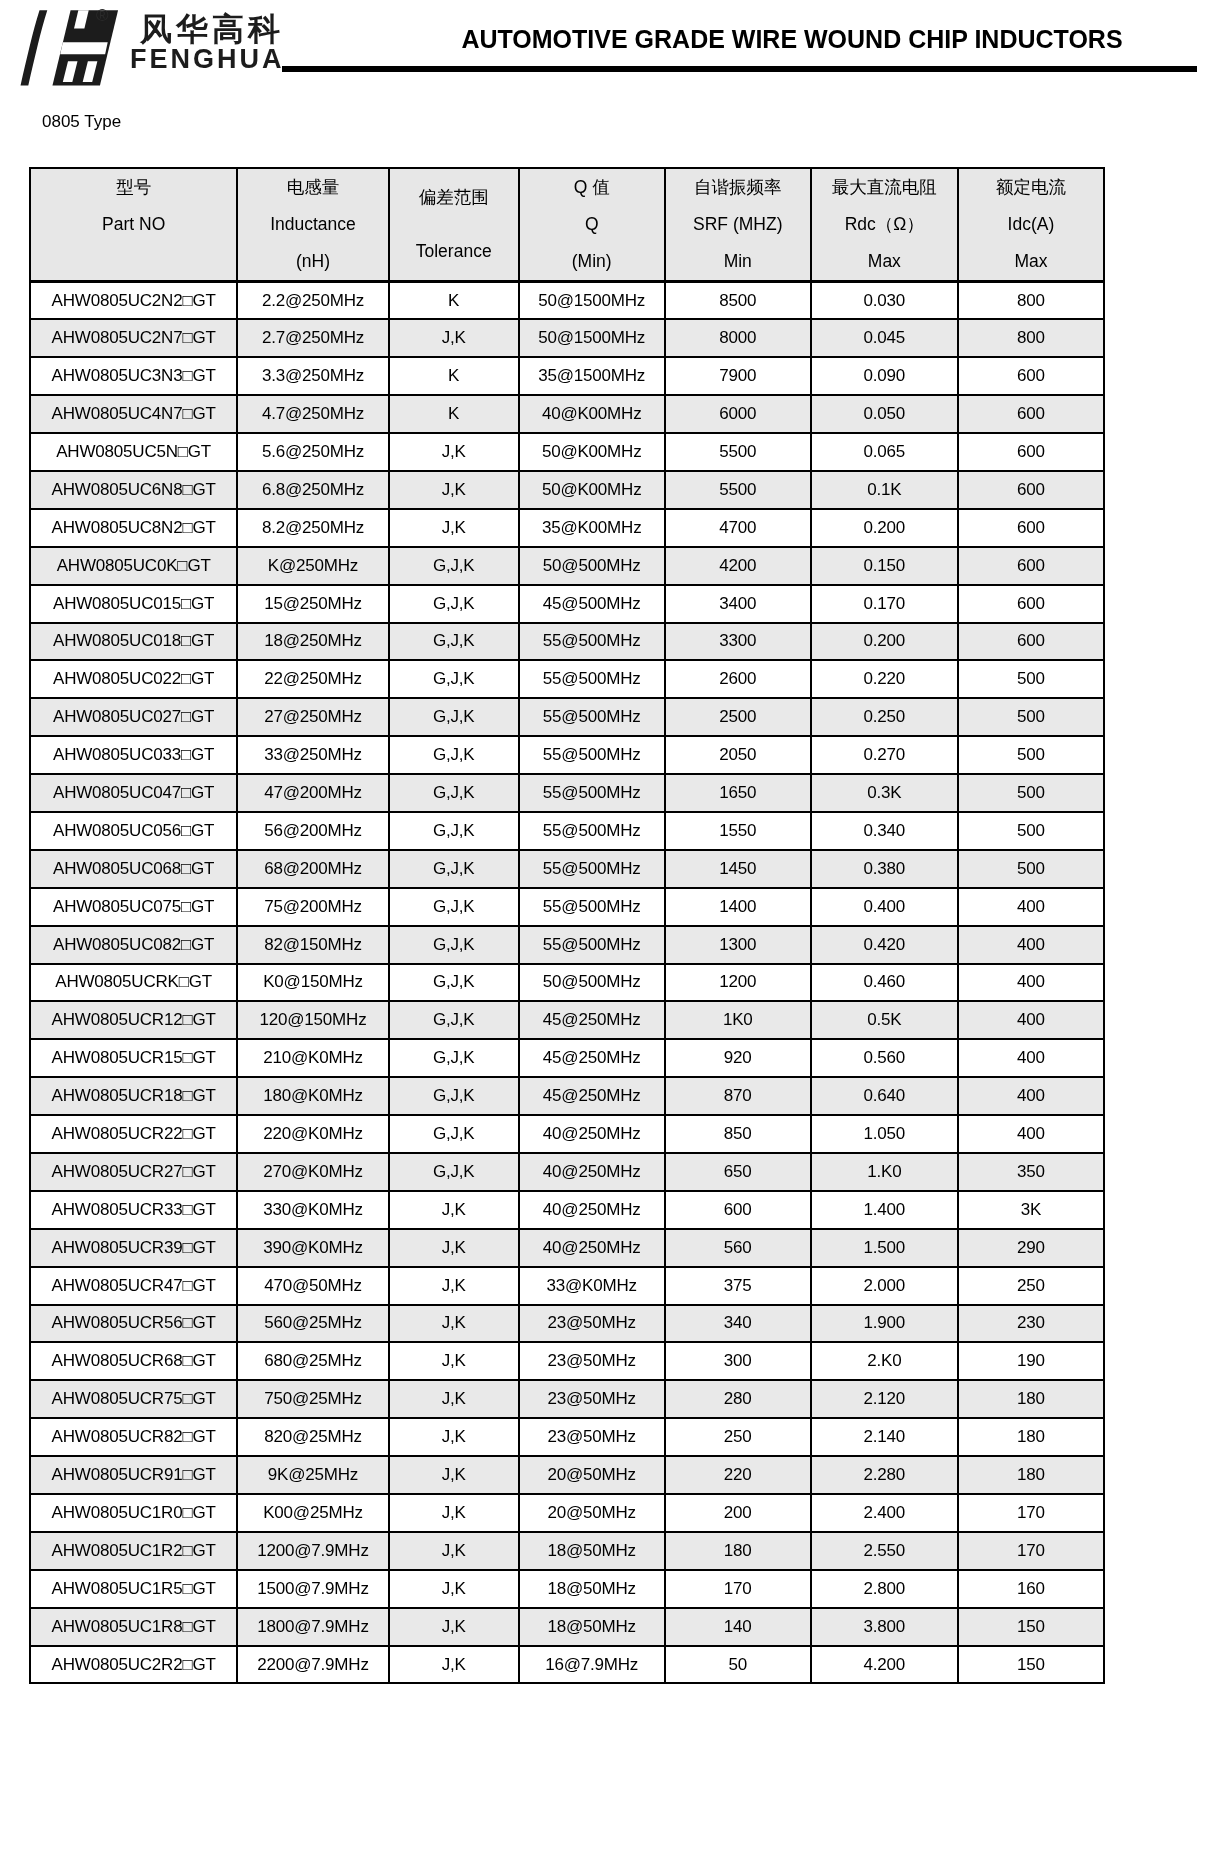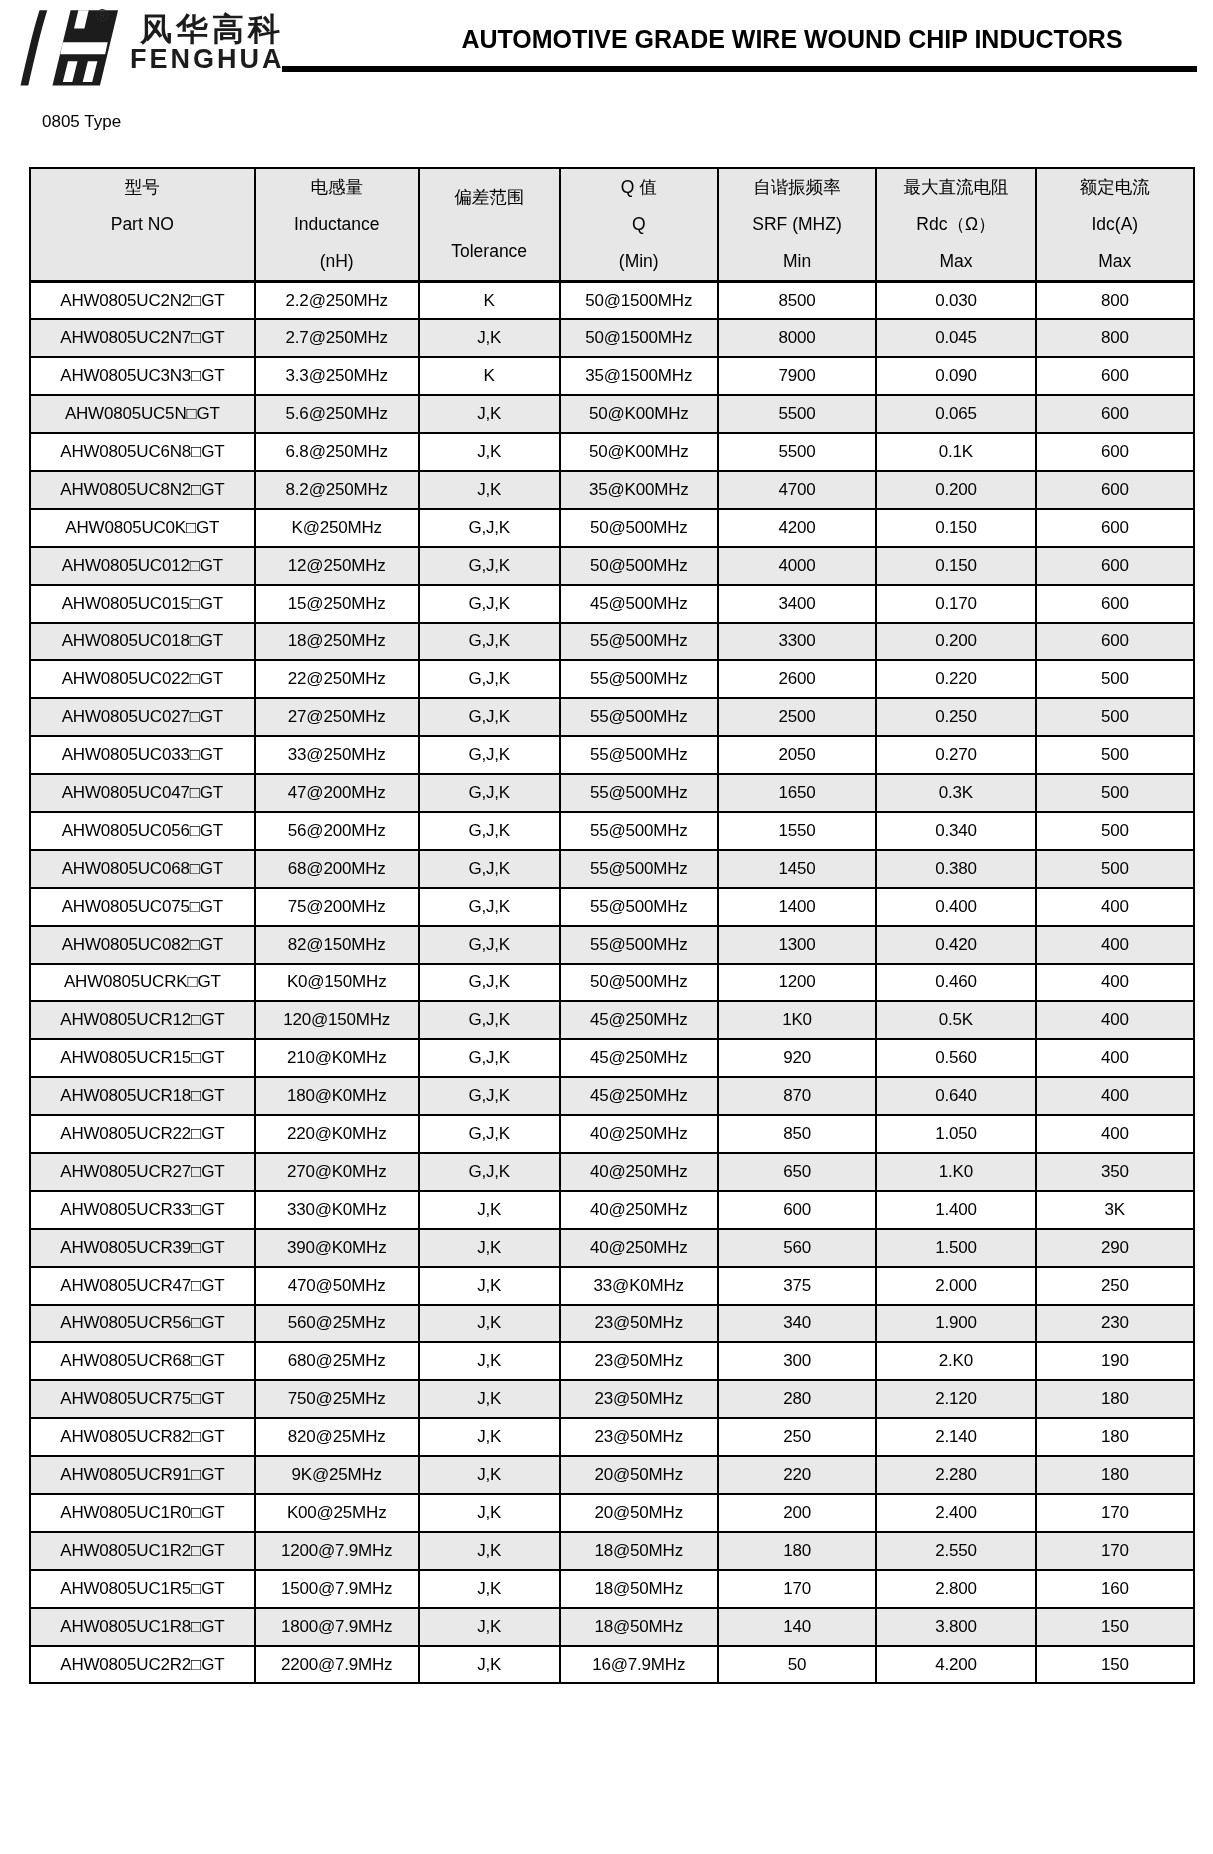--- a/index.html
+++ b/index.html
@@ -33,21 +33,21 @@
     letter-spacing:0px;white-space:nowrap;
   }
   .title-rule{
     position:absolute;left:282px;top:66px;width:915px;height:6px;
     background:var(--border);
   }
   
   .section-label{position:absolute;left:42px;top:112px;font-size:17px;color:#000;text-align:right;}
   
   table.dt{
-    position:absolute;left:29px;top:167px;width:1166px;
+    position:absolute;left:29px;top:167px;width:1076px;
     border-collapse:collapse;table-layout:fixed;
     border:2px solid var(--border);
   }
   .dt th,.dt td{
     border:2px solid var(--border);
     text-align:center;vertical-align:middle;
     font-size:17px;color:#000;overflow:hidden;white-space:nowrap;
   }
   .dt thead th{
     background:var(--header-bg);
@@ -159,20 +159,29 @@
       <tr>
         <td>AHW0805UC3N3□GT</td>
         <td>3.3@250MHz</td>
         <td>K</td>
         <td>35@1500MHz</td>
         <td>7900</td>
         <td>0.090</td>
         <td>600</td>
       </tr>
       <tr>
+        <td>AHW0805UC4N7□GT</td>
+        <td>4.7@250MHz</td>
+        <td>K</td>
+        <td>40@K00MHz</td>
+        <td>6000</td>
+        <td>0.050</td>
+        <td>600</td>
+      </tr>
+      <tr>
         <td>AHW0805UC5N□GT</td>
         <td>5.6@250MHz</td>
         <td>J,K</td>
         <td>50@K00MHz</td>
         <td>5500</td>
         <td>0.065</td>
         <td>600</td>
       </tr>
       <tr>
         <td>AHW0805UC6N8□GT</td>
@@ -191,29 +200,20 @@
         <td>4700</td>
         <td>0.200</td>
         <td>600</td>
       </tr>
       <tr>
         <td>AHW0805UC0K□GT</td>
         <td>K@250MHz</td>
         <td>G,J,K</td>
         <td>50@500MHz</td>
         <td>4200</td>
-        <td>0.150</td>
-        <td>600</td>
-      </tr>
-      <tr>
-        <td>AHW0805UC012□GT</td>
-        <td>12@250MHz</td>
-        <td>G,J,K</td>
-        <td>50@500MHz</td>
-        <td>4000</td>
         <td>0.150</td>
         <td>600</td>
       </tr>
       <tr>
         <td>AHW0805UC015□GT</td>
         <td>15@250MHz</td>
         <td>G,J,K</td>
         <td>45@500MHz</td>
         <td>3400</td>
         <td>0.170</td>

